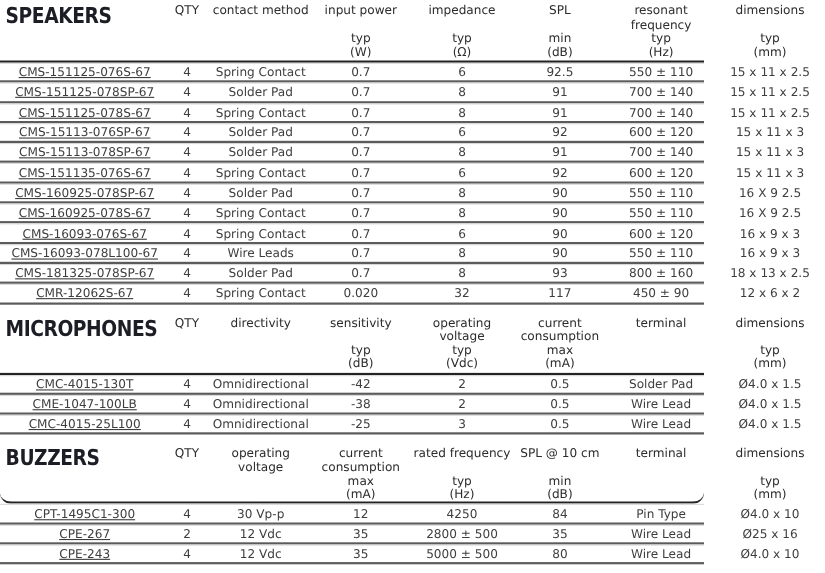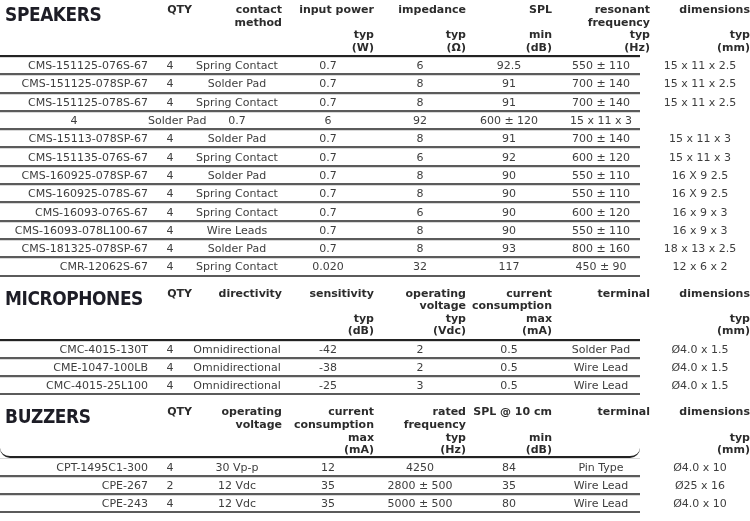--- a/index.html
+++ b/index.html
@@ -40,23 +40,23 @@
     transform: scaleX(0.85);
     transform-origin: left top;
     white-space: nowrap;
     padding-left: 6px;
     line-height: 1.05;
   }
   .hcell {
     display: flex;
     flex-direction: column;
     justify-content: space-between;
-    text-align: right;
+    text-align: center;
     font-size: 11px;
-    font-weight: bold;
+    font-weight: normal;
     color: #2c2c2c;
     line-height: 1.15;
     padding-bottom: 1px;
   }
   .hlabel { }
   .hunit  { line-height: 1.15; }
 
   
   .row {
     box-sizing: border-box;
@@ -66,22 +66,23 @@
     align-items: center;
   }
   .cell {
     font-size: 11px;
     text-align: center;
     white-space: nowrap;
     color: #3e3e3e;
     line-height: 1;
   }
   .cell.model {
-    text-align: right;
+    text-align: center;
     padding-left: 6px;
+    text-decoration: underline;
   }
 </style>
 </head>
 <body>
 
 <div class="spec-sheet">
 
   <div class="section section-speakers">
     <div class="grid8 section-header">
       <div class="title">SPEAKERS</div>
@@ -154,20 +155,21 @@
           <div class="cell model">CMS-151125-078S-67</div>
           <div class="cell">4</div>
           <div class="cell">Spring Contact</div>
           <div class="cell">0.7</div>
           <div class="cell">8</div>
           <div class="cell">91</div>
           <div class="cell">700 ± 140</div>
           <div class="cell">15 x 11 x 2.5</div>
         </div>
         <div class="grid8 row">
+          <div class="cell model">CMS-15113-076SP-67</div>
           <div class="cell">4</div>
           <div class="cell">Solder Pad</div>
           <div class="cell">0.7</div>
           <div class="cell">6</div>
           <div class="cell">92</div>
           <div class="cell">600 ± 120</div>
           <div class="cell">15 x 11 x 3</div>
         </div>
         <div class="grid8 row">
           <div class="cell model">CMS-15113-078SP-67</div>

